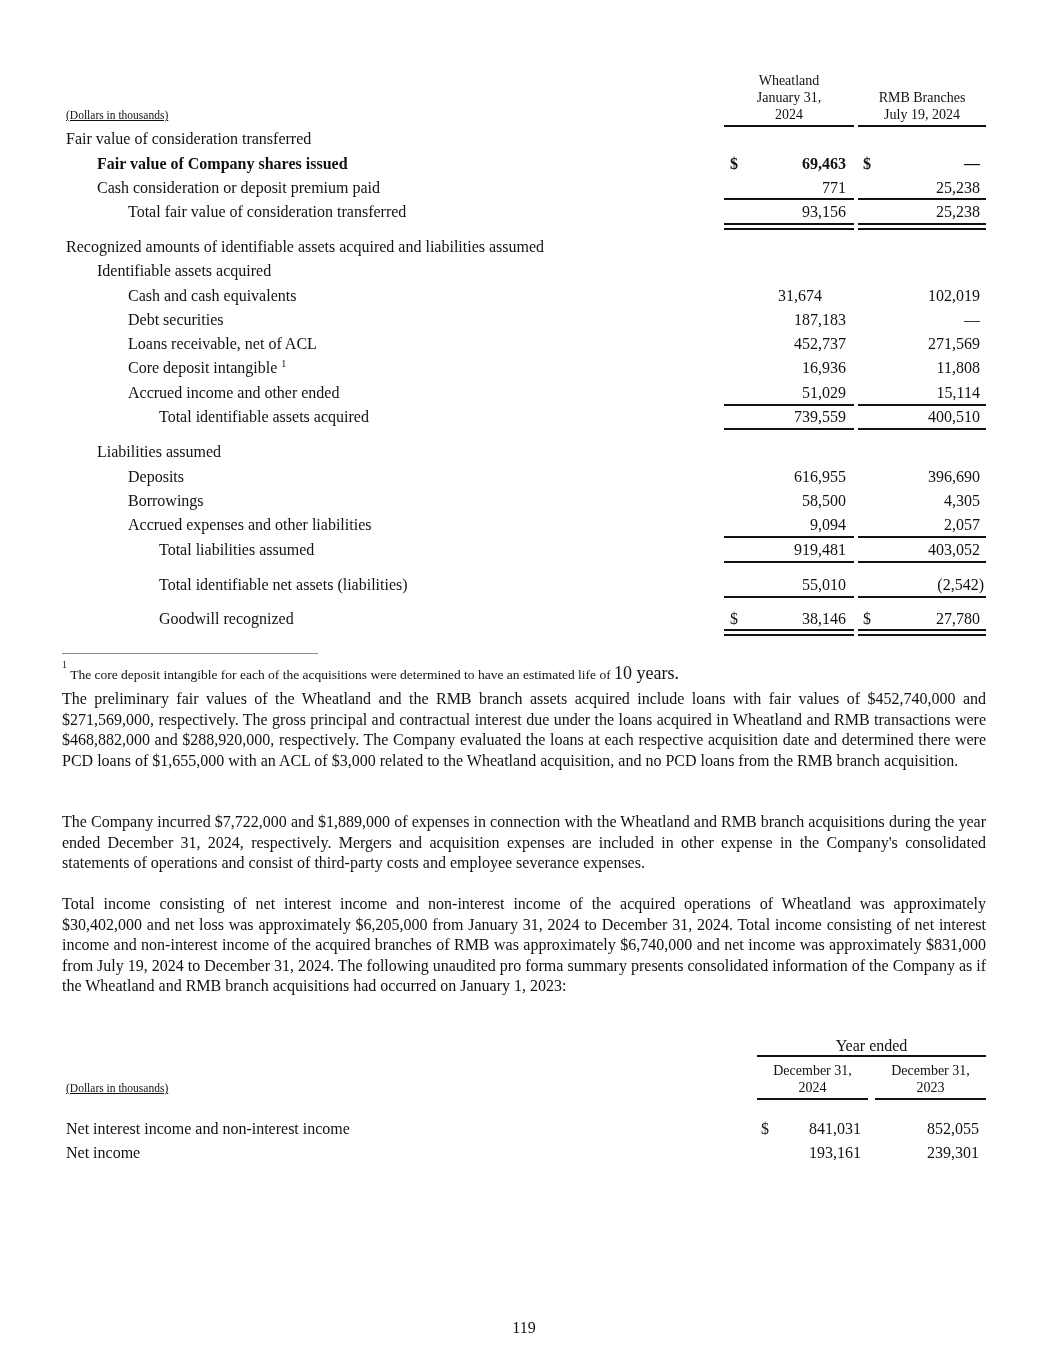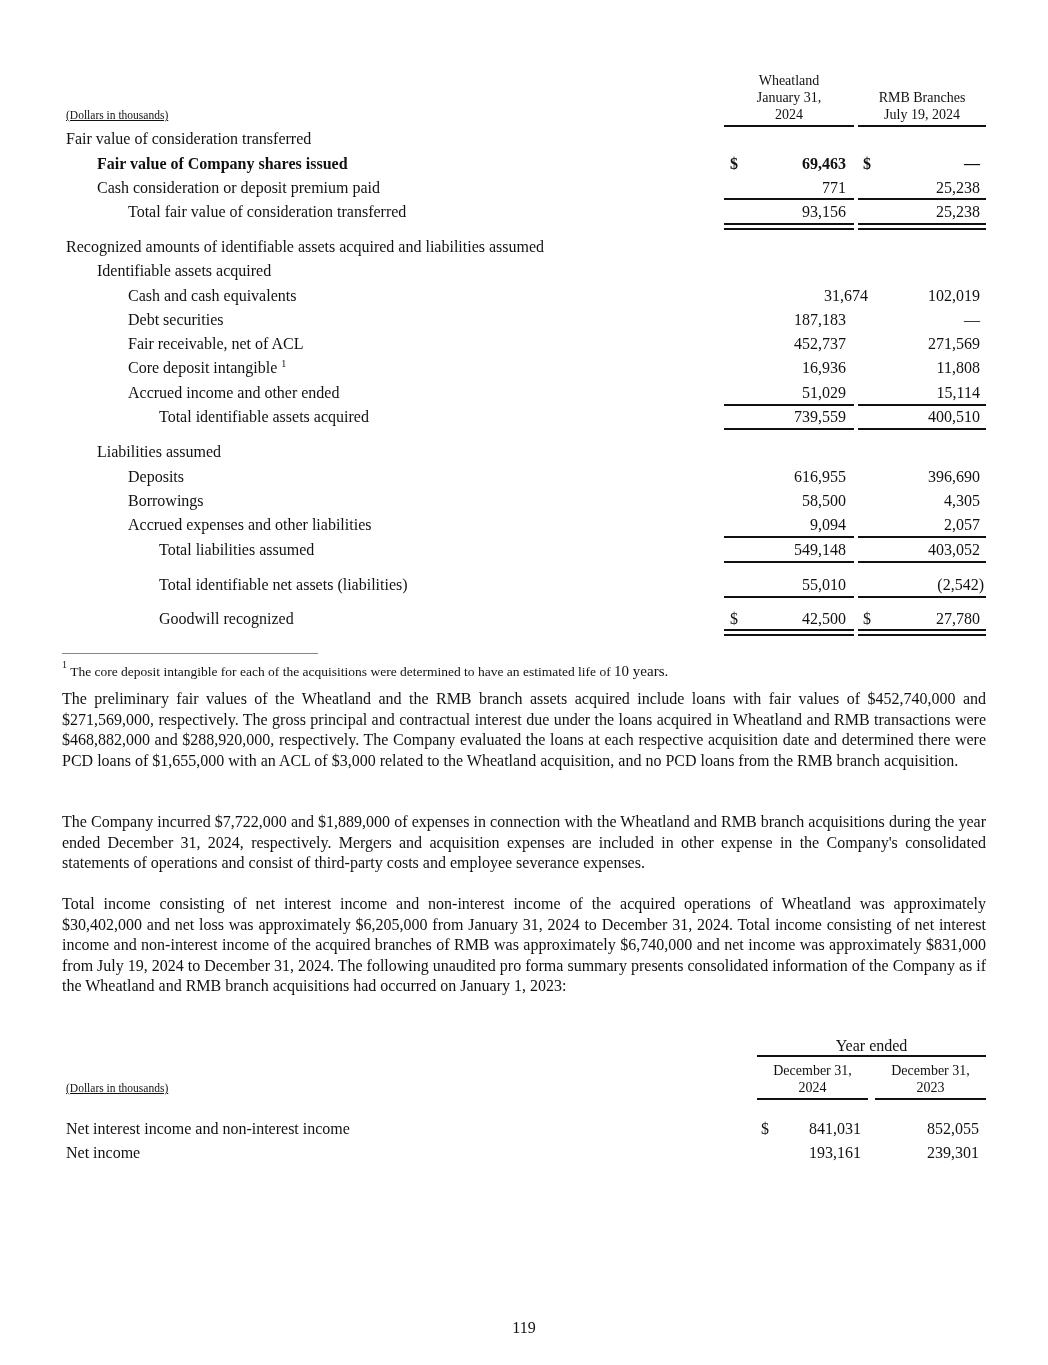--- a/index.html
+++ b/index.html
@@ -13,21 +13,21 @@
   .colhead { text-align: center; font-size: 14px; line-height: 17px; }
   .rule { position: absolute; height: 0; border-top: 2px solid #111; }
   .dbl { position: absolute; height: 3px; border-top: 2px solid #111; border-bottom: 2px solid #111; }
   .row { position: absolute; left: 0; width: 1048px; height: 20px; line-height: 20px; }
   .lbl { position: absolute; white-space: nowrap; }
   .num { position: absolute; text-align: right; white-space: nowrap; }
   .dol { position: absolute; }
   sup { font-size: 10px; vertical-align: top; position: relative; top: -4px; }
   .para { position: absolute; left: 62px; width: 924px; text-align: justify; line-height: 20.6px; font-size: 16px; }
   .footnote { position: absolute; left: 62px; top: 663px; font-size: 13.5px; white-space: nowrap; }
-  .footnote .big { font-size: 15px; }
+  .footnote .big { font-size: 18px; }
   .fn-rule { position: absolute; left: 62px; top: 653px; width: 256px; border-top: 1px solid #888; }
   .pageno { position: absolute; left: 0; width: 1048px; text-align: center; top: 1319px; font-size: 16px; }
 </style>
 </head>
 <body>
 
 <div>
 
   <div class="abs colhead" style="left:724px; width:130px; top:72px;">
     <div>Wheatland</div>
@@ -68,30 +68,30 @@
   <div class="dbl" style="left:858px; width:128px; top:223px;"></div>
 
   <div class="row" style="top:237px;">
     <span class="lbl" style="left:66px;">Recognized amounts of identifiable assets acquired and liabilities assumed</span>
   </div>
   <div class="row" style="top:261px;">
     <span class="lbl" style="left:97px;">Identifiable assets acquired</span>
   </div>
   <div class="row" style="top:286px;">
     <span class="lbl" style="left:128px;">Cash and cash equivalents</span>
-    <span class="num" style="left:762px; width:106px;text-align:right;">31,674</span>
+    <span class="num" style="left:716px; width:106px;text-align:right;">31,674</span>
     <span class="num" style="left:874px; width:106px;">102,019</span>
   </div>
   <div class="row" style="top:310px;">
     <span class="lbl" style="left:128px;">Debt securities</span>
     <span class="num" style="left:740px; width:106px;">187,183</span>
     <span class="num" style="left:874px; width:106px;">—</span>
   </div>
   <div class="row" style="top:334px;">
-    <span class="lbl" style="left:128px;">Fair receivable, net of ACL</span>
+    <span class="lbl" style="left:128px;">Loans receivable, net of ACL</span>
     <span class="num" style="left:740px; width:106px;">452,737</span>
     <span class="num" style="left:874px; width:106px;">271,569</span>
   </div>
   <div class="row" style="top:358px;">
     <span class="lbl" style="left:128px;"><span>Core deposit intangible</span> <sup>1</sup></span>
     <span class="num" style="left:740px; width:106px;">16,936</span>
     <span class="num" style="left:874px; width:106px;">11,808</span>
   </div>
   <div class="row" style="top:383px;">
     <span class="lbl" style="left:128px;">Accrued income and other ended</span>
@@ -123,38 +123,38 @@
   </div>
   <div class="row" style="top:515px;">
     <span class="lbl" style="left:128px;">Accrued expenses and other liabilities</span>
     <span class="num" style="left:740px; width:106px;">9,094</span>
     <span class="num" style="left:874px; width:106px;">2,057</span>
   </div>
   <div class="rule" style="left:724px; width:130px; top:536px;"></div>
   <div class="rule" style="left:858px; width:128px; top:536px;"></div>
   <div class="row" style="top:540px;">
     <span class="lbl" style="left:159px;">Total liabilities assumed</span>
-    <span class="num" style="left:740px; width:106px;">549,148</span>
+    <span class="num" style="left:740px; width:106px;">919,481</span>
     <span class="num" style="left:874px; width:106px;">403,052</span>
   </div>
   <div class="rule" style="left:724px; width:130px; top:561px;"></div>
   <div class="rule" style="left:858px; width:128px; top:561px;"></div>
 
   <div class="row" style="top:575px;">
     <span class="lbl" style="left:159px;">Total identifiable net assets (liabilities)</span>
     <span class="num" style="left:740px; width:106px;">55,010</span>
     <span class="num" style="left:874px; width:110px;">(2,542)</span>
   </div>
   <div class="rule" style="left:724px; width:130px; top:596px;"></div>
   <div class="rule" style="left:858px; width:128px; top:596px;"></div>
 
   <div class="row" style="top:609px;">
     <span class="lbl" style="left:159px;">Goodwill recognized</span>
     <span class="dol" style="left:730px;">$</span>
-    <span class="num" style="left:740px; width:106px;">42,500</span>
+    <span class="num" style="left:740px; width:106px;">38,146</span>
     <span class="dol" style="left:863px;">$</span>
     <span class="num" style="left:874px; width:106px;">27,780</span>
   </div>
   <div class="dbl" style="left:724px; width:130px; top:629px;"></div>
   <div class="dbl" style="left:858px; width:128px; top:629px;"></div>
 </div>
 
 <div class="fn-rule"></div>
 <div class="footnote">
   <sup>1</sup>

